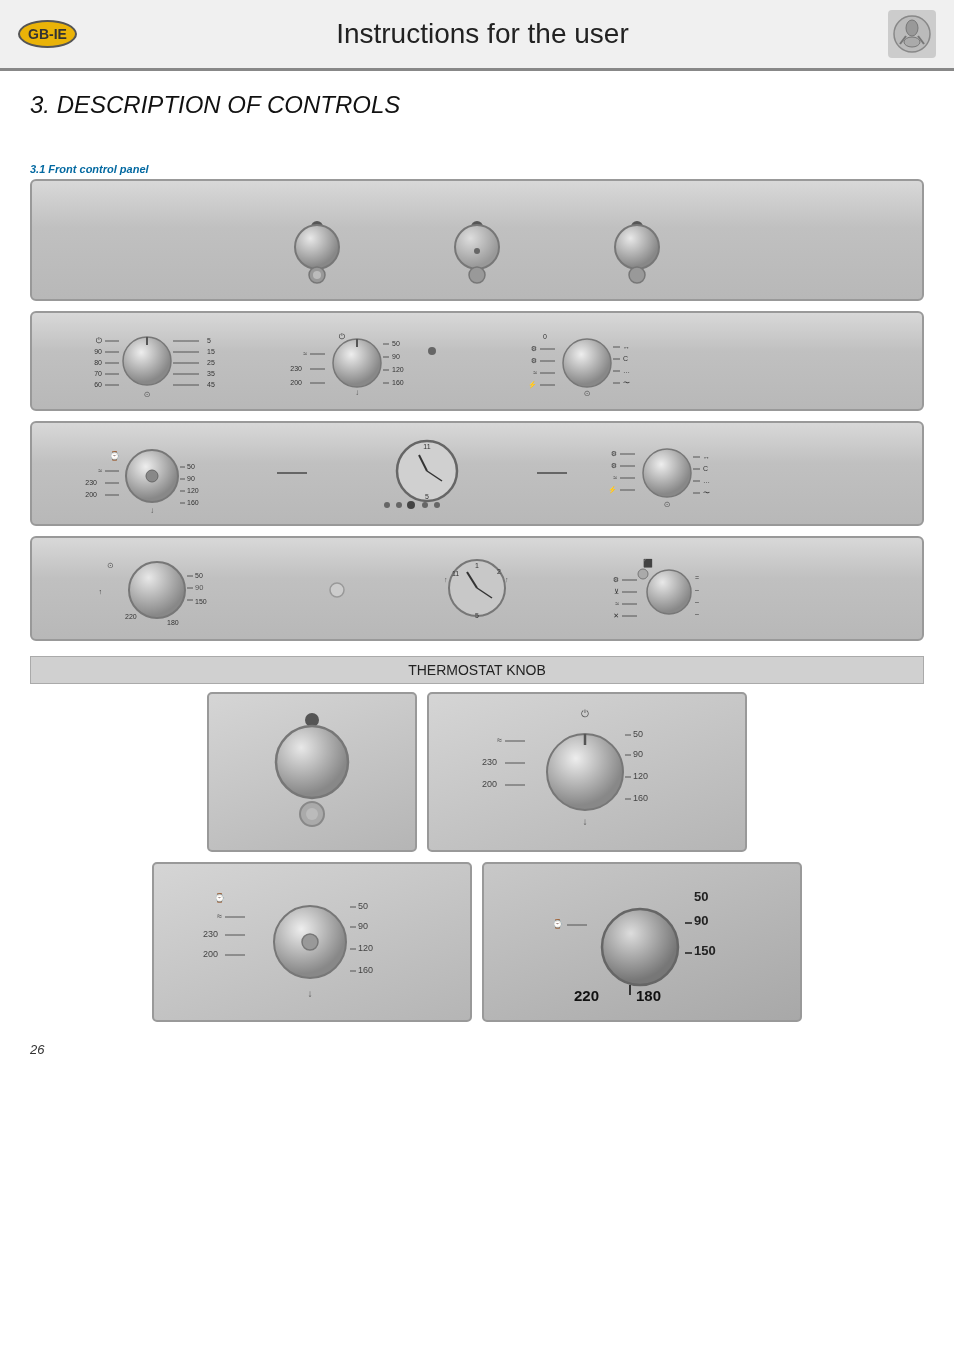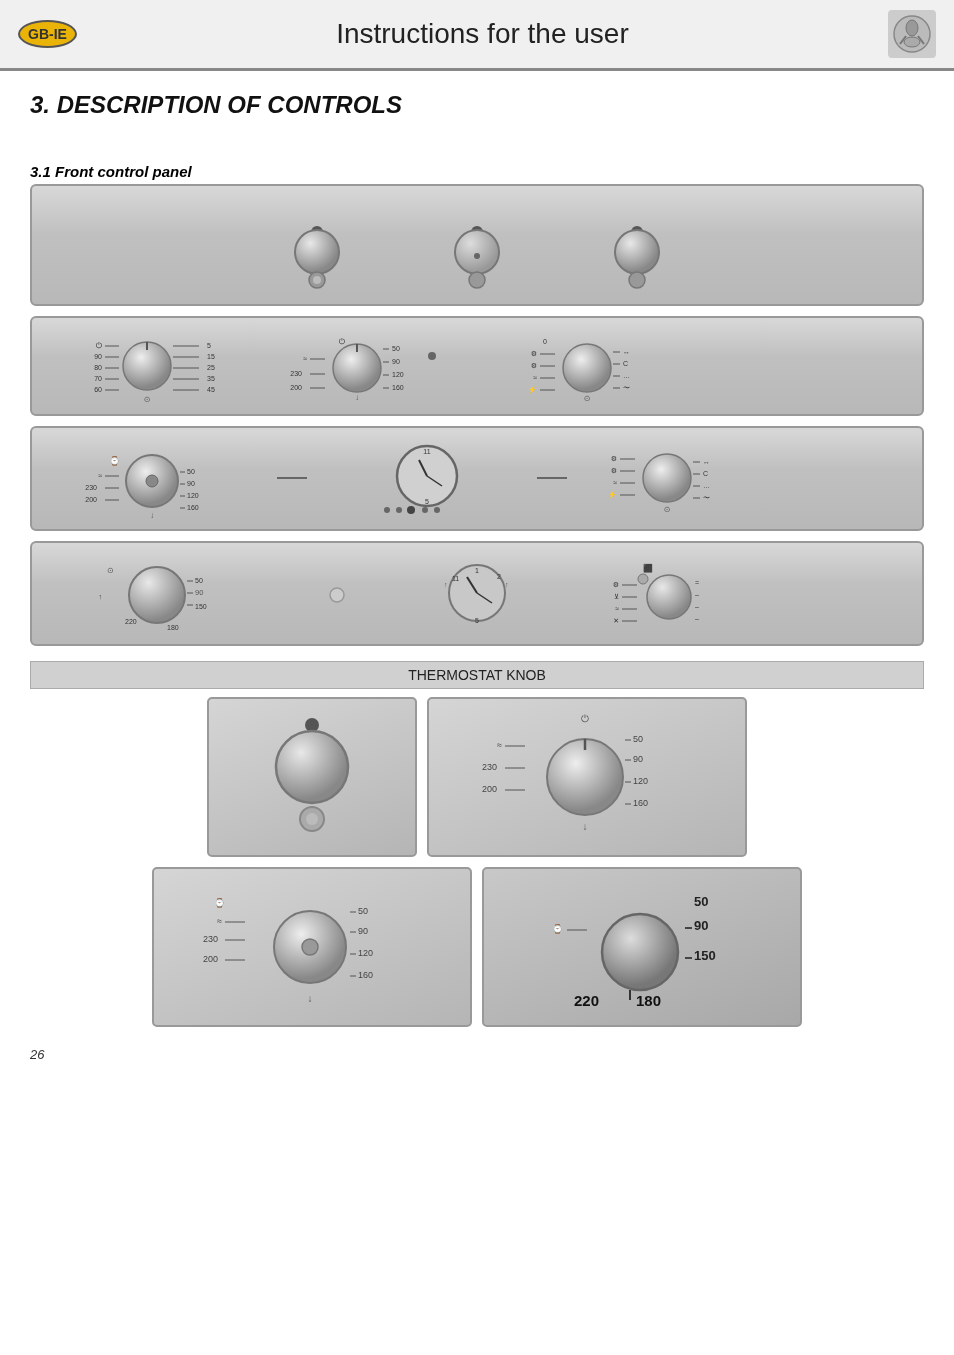--- a/index.html
+++ b/index.html
@@ -47,32 +47,32 @@
       font-size: 22px;
     }
 
     
     .content {
       padding: 20px 30px 30px 30px;
     }
 
     .section-title {
       font-size: 24px;
-      font-weight: bold;
+      font-weight: normal;
       font-style: italic;
       margin-bottom: 26px;
       color: #111;
     }
 
     .subsection-title {
-      font-size: 15px;
+      font-size: 11px;
       font-weight: bold;
       font-style: italic;
       margin-bottom: 4px;
-      color: #000000;
+      color: #0369a1;
       margin-top: 44px;
     }
 
     .subsection-text {
       font-size: 13.5px;
       margin-bottom: 12px;
       color: #222;
     }
 
     

